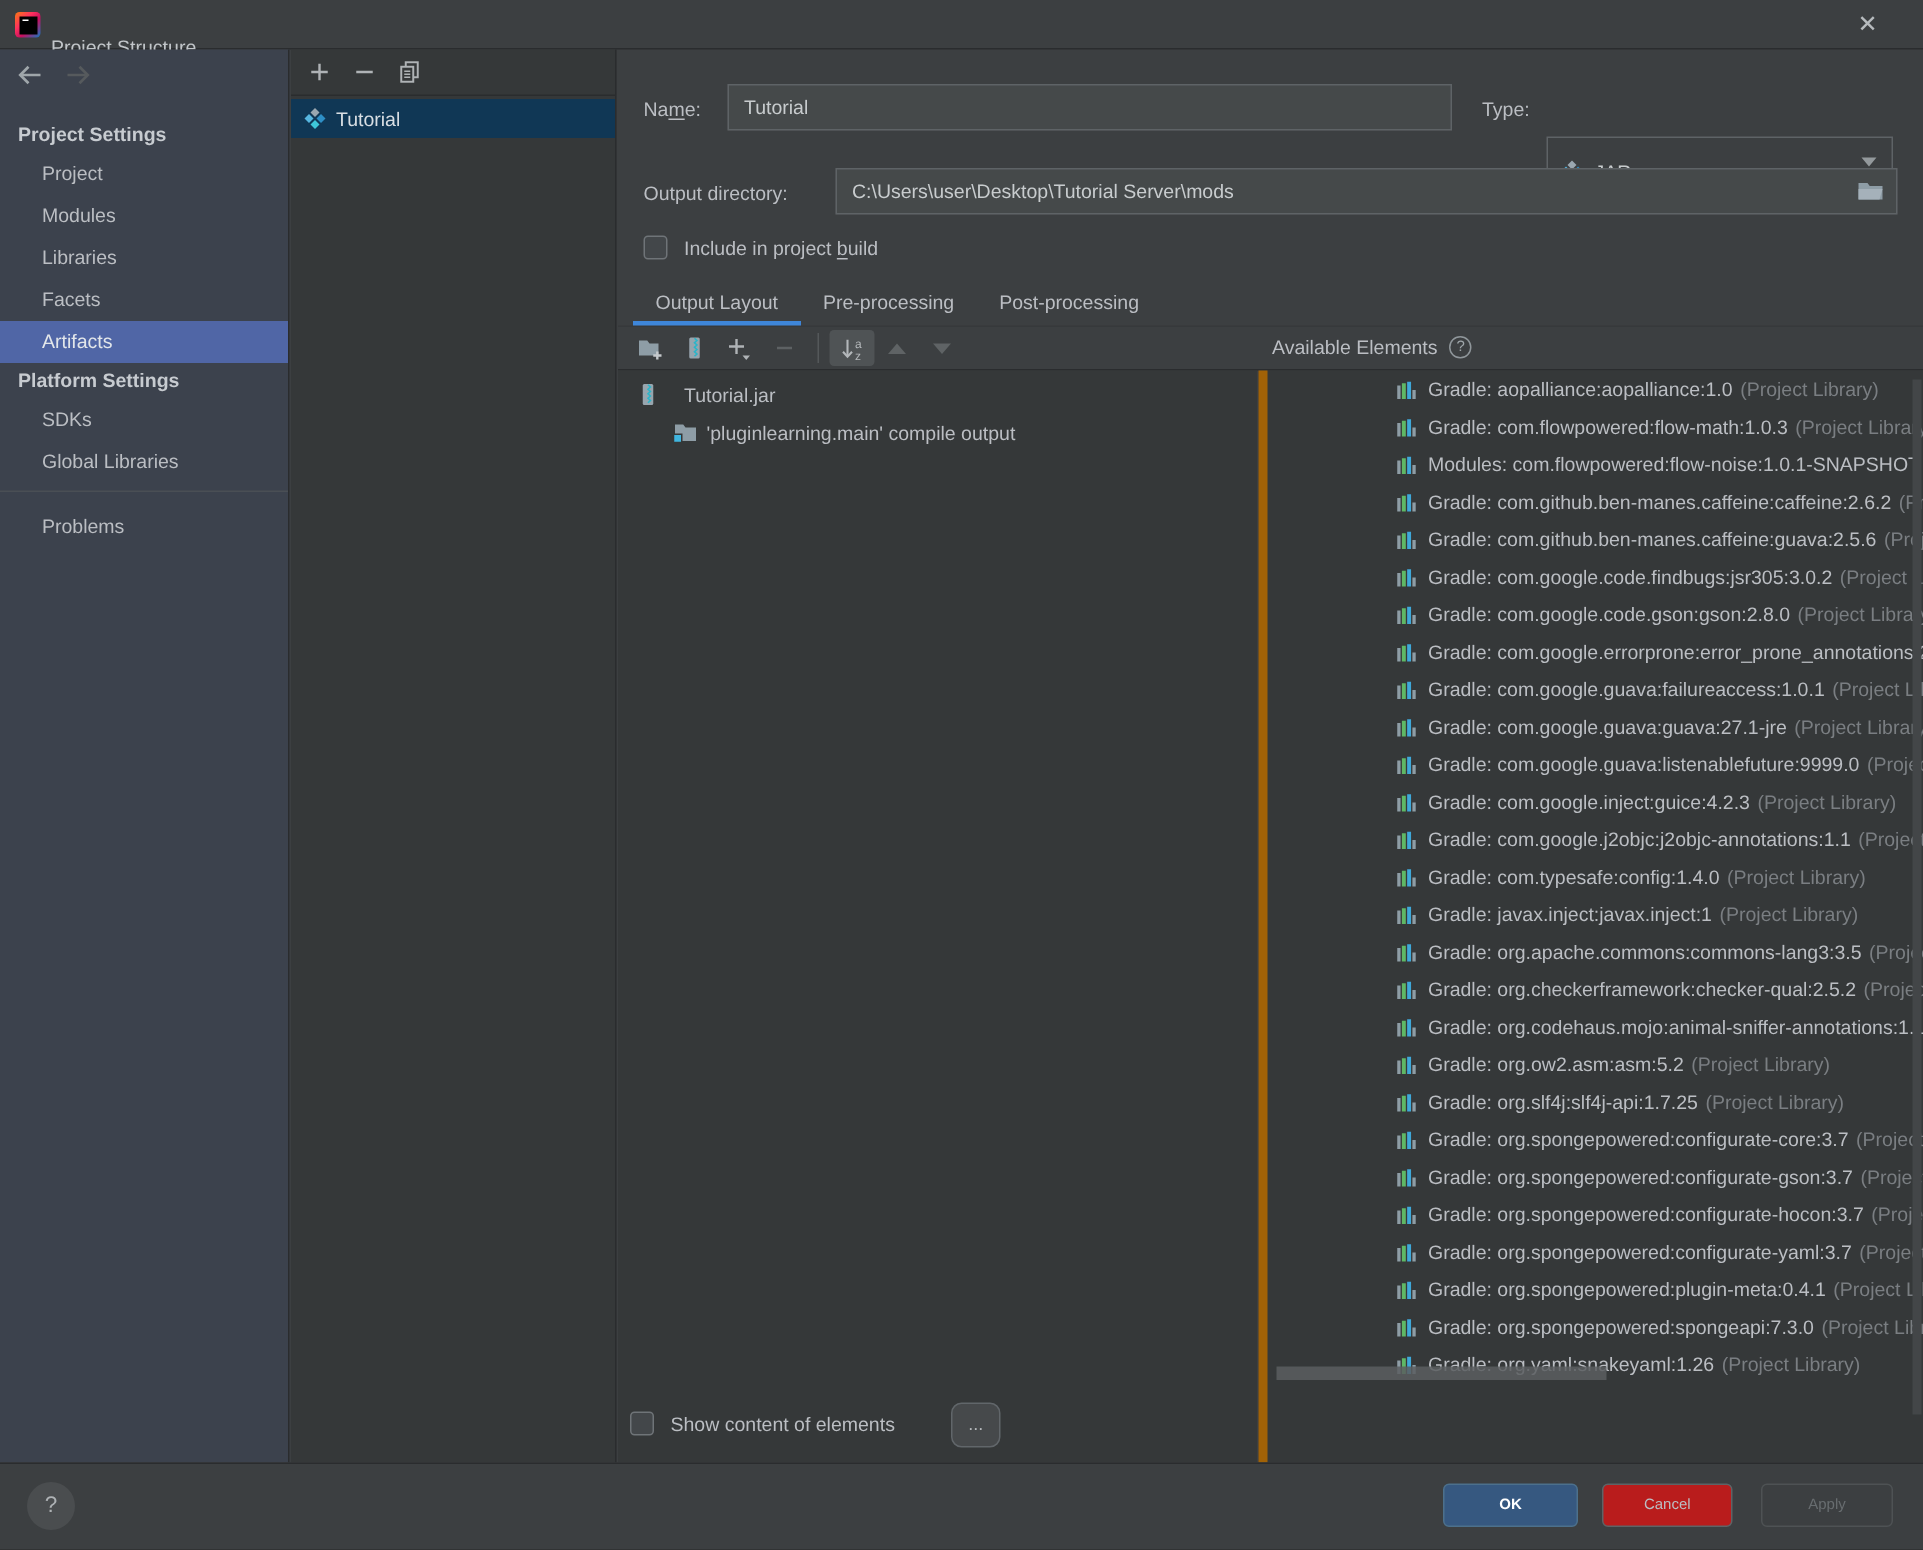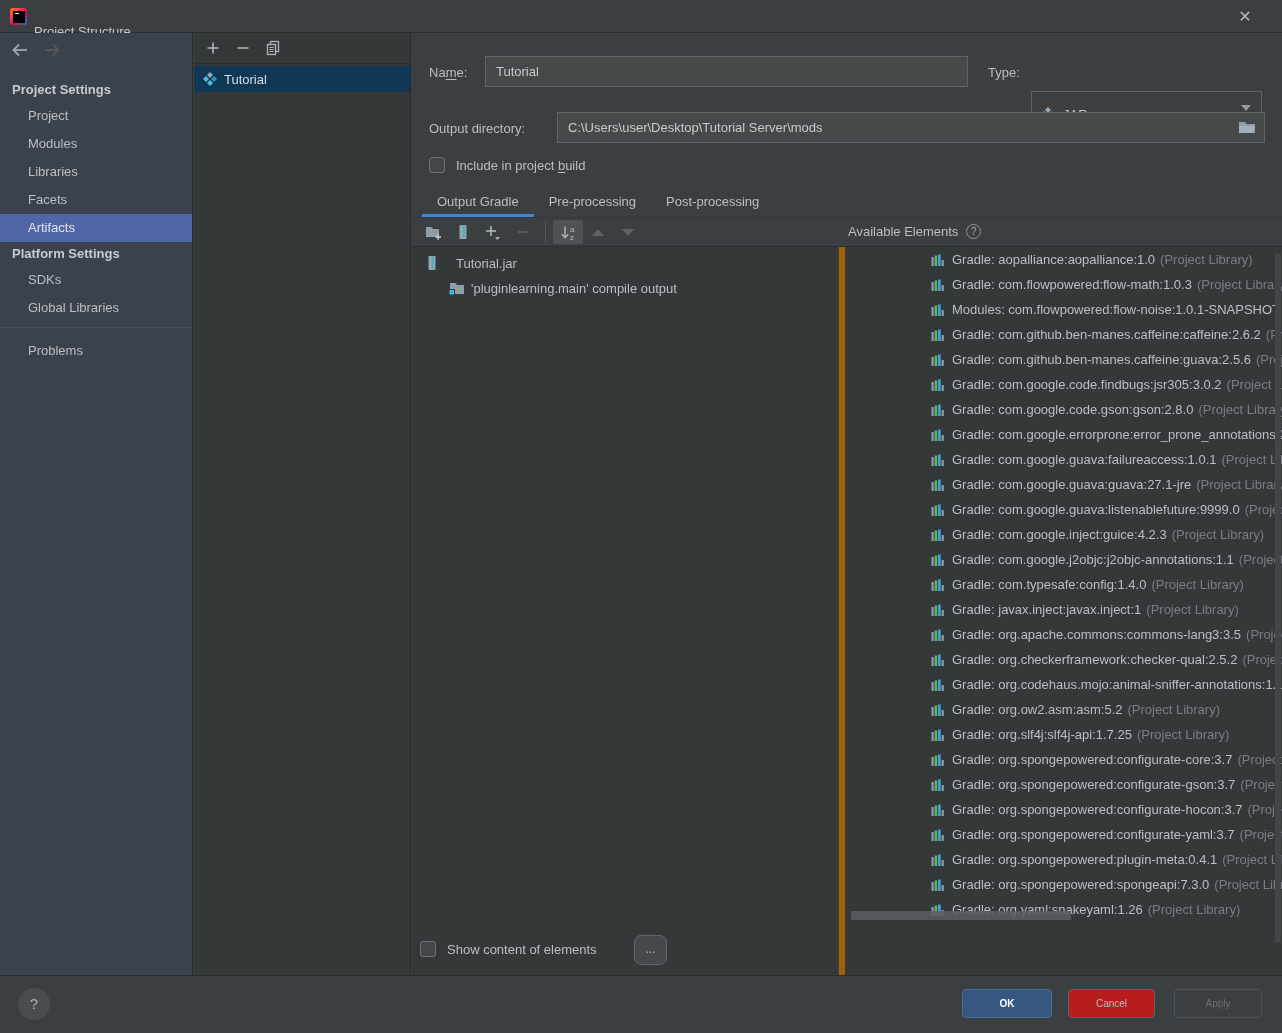--- a/index.html
+++ b/index.html
@@ -201,21 +201,21 @@
         <path d="M1 3h6l1.5 2H17v9H1z" fill="#8E9DA6"></path>
         <path d="M1 7h16l-2 7H1z" fill="#A5B1BA"></path>
       </svg>
   </span>
 
   <span class="checkbox" style="left:429px;top:157px;"></span>
   <label class="lbl" style="position:absolute;left:456px;top:158px;"><span>Include in project </span><span class="mn">b</span><span>uild</span></label>
 
   <div class="tabs-underline"></div>
   <div class="tabs">
-    <div class="tab active">Output Gradle</div>
+    <div class="tab active">Output Layout</div>
     <div class="tab">Pre-processing</div>
     <div class="tab">Post-processing</div>
   </div>
 
   <div class="layout-toolbar">
     <span class="tbtn">
       <svg width="17" height="16" viewBox="0 0 17 16">
           <path d="M1 3h5.5l1.5 2H14v8H1z" fill="#8E9DA6"></path>
           <g stroke="#C5C9CC" stroke-width="1.6">
             <line x1="10.5" y1="13" x2="16" y2="13"></line>

